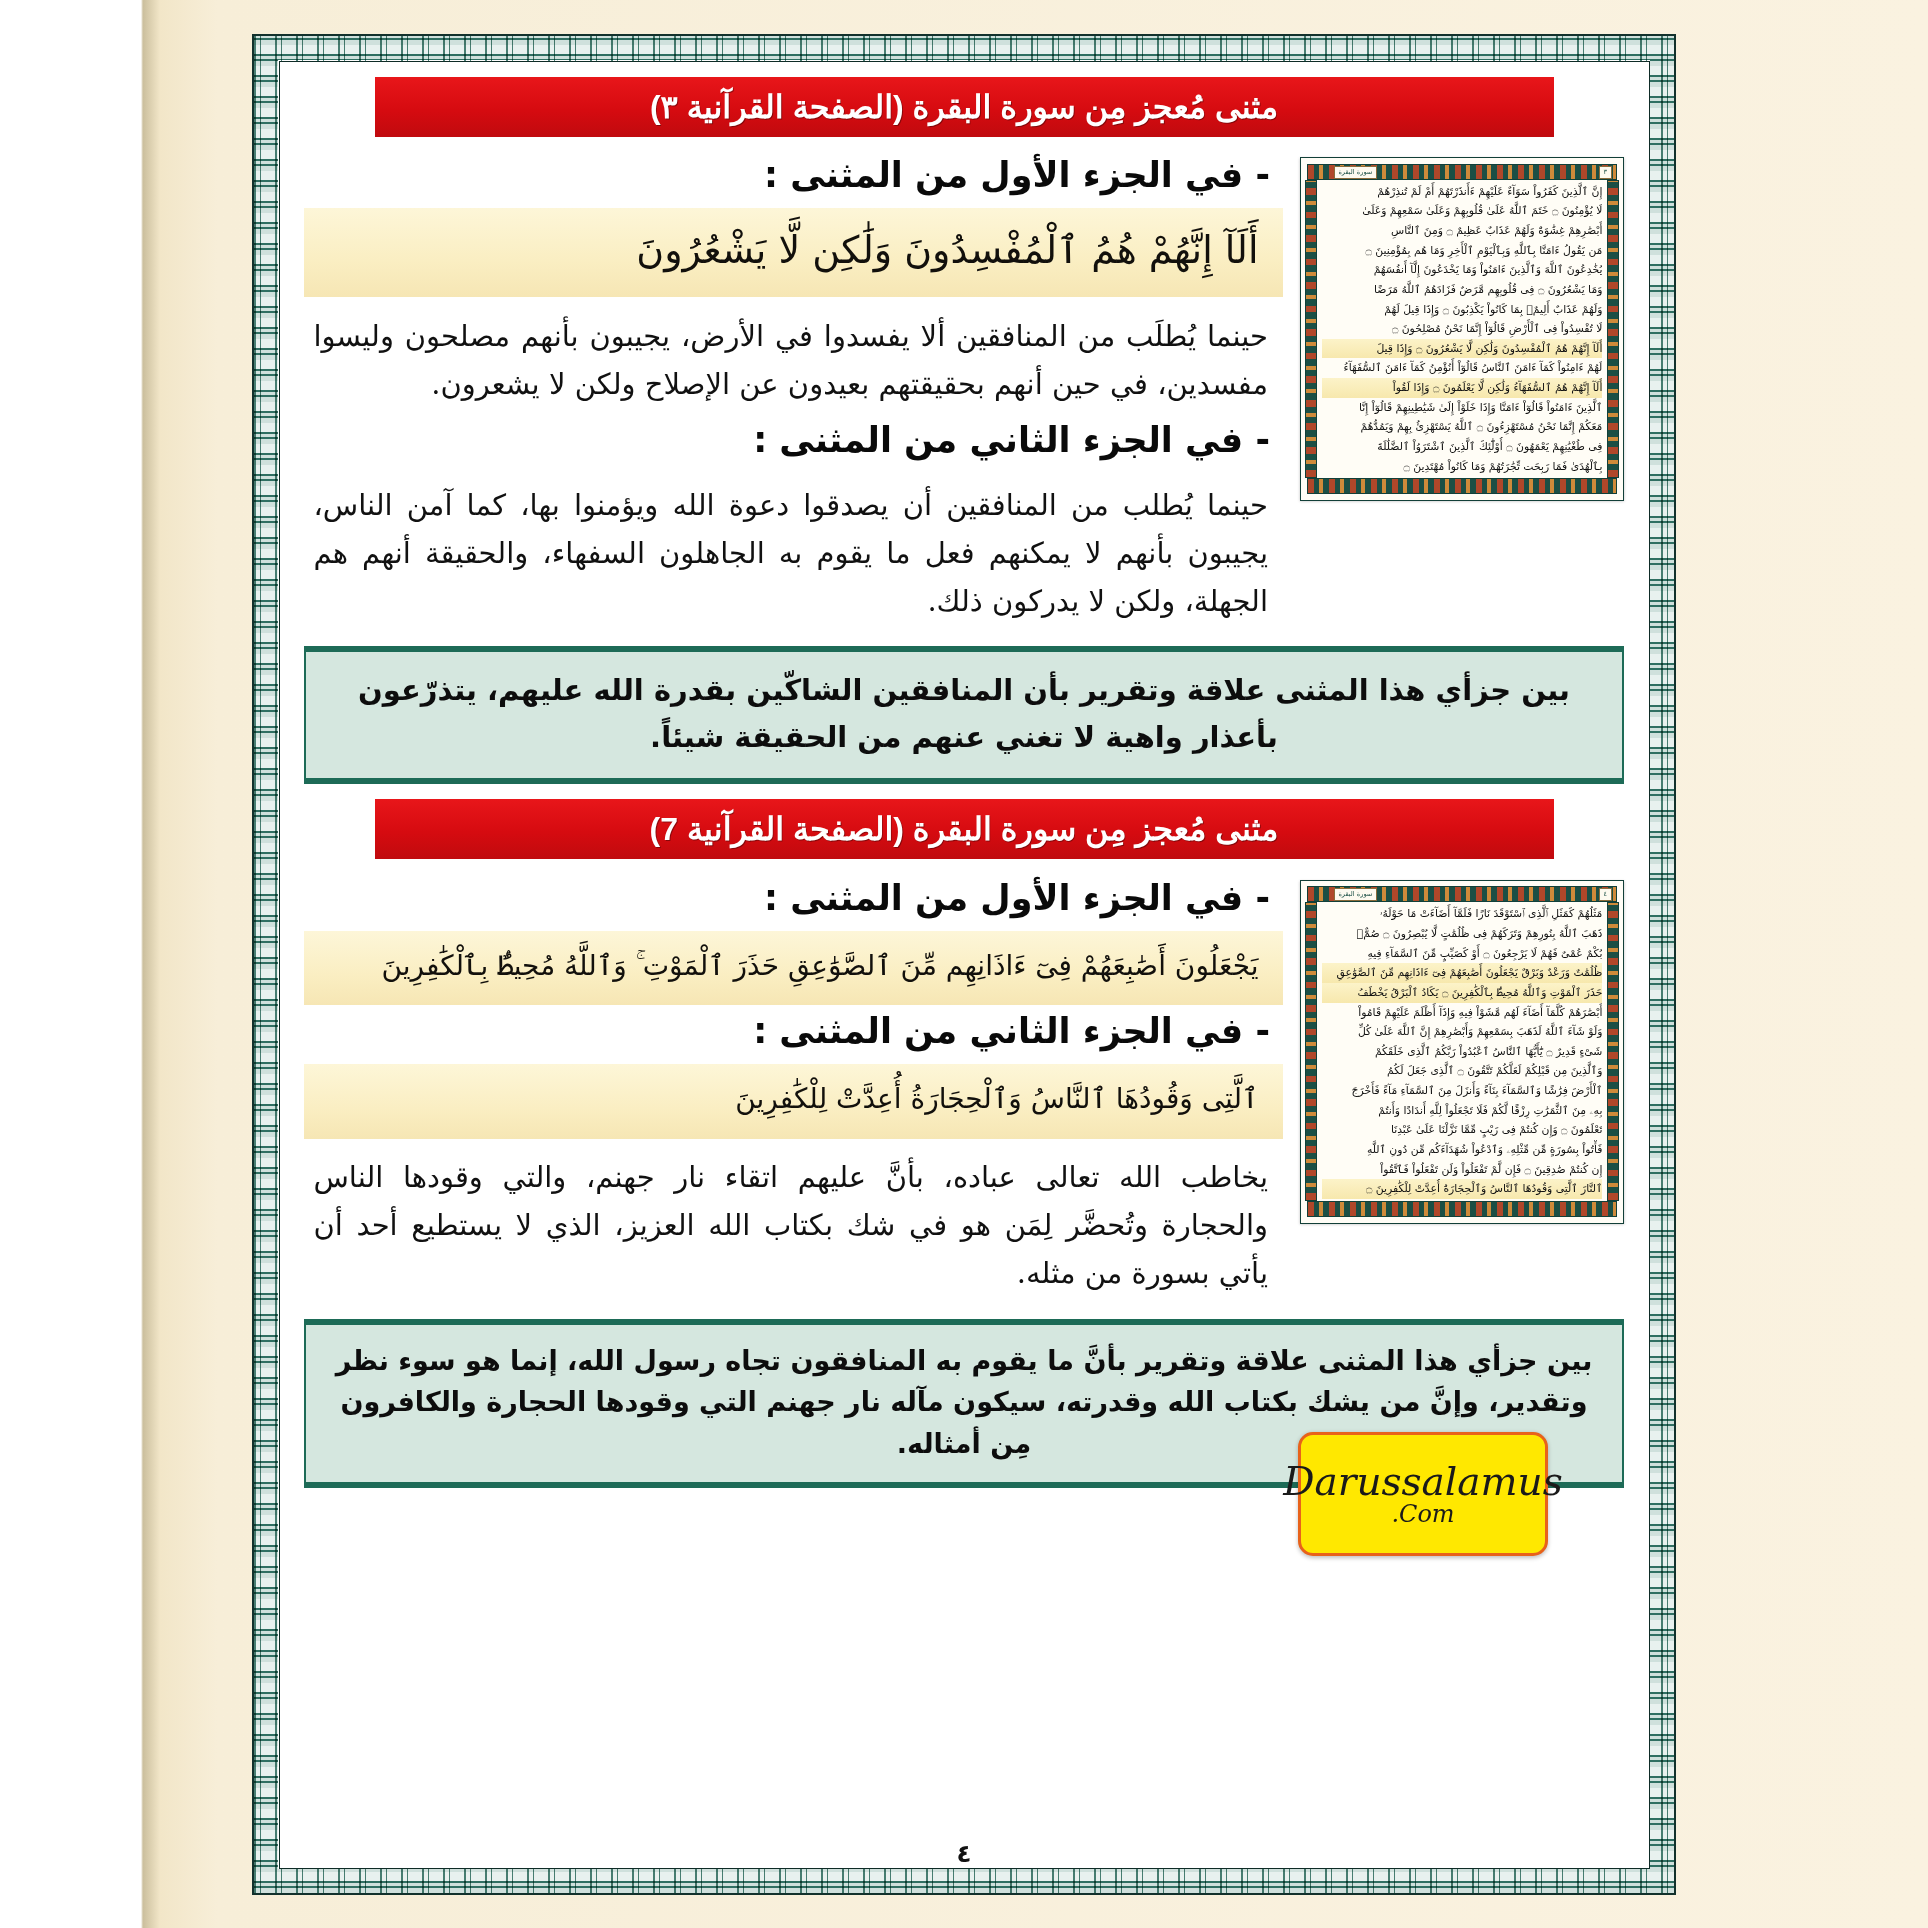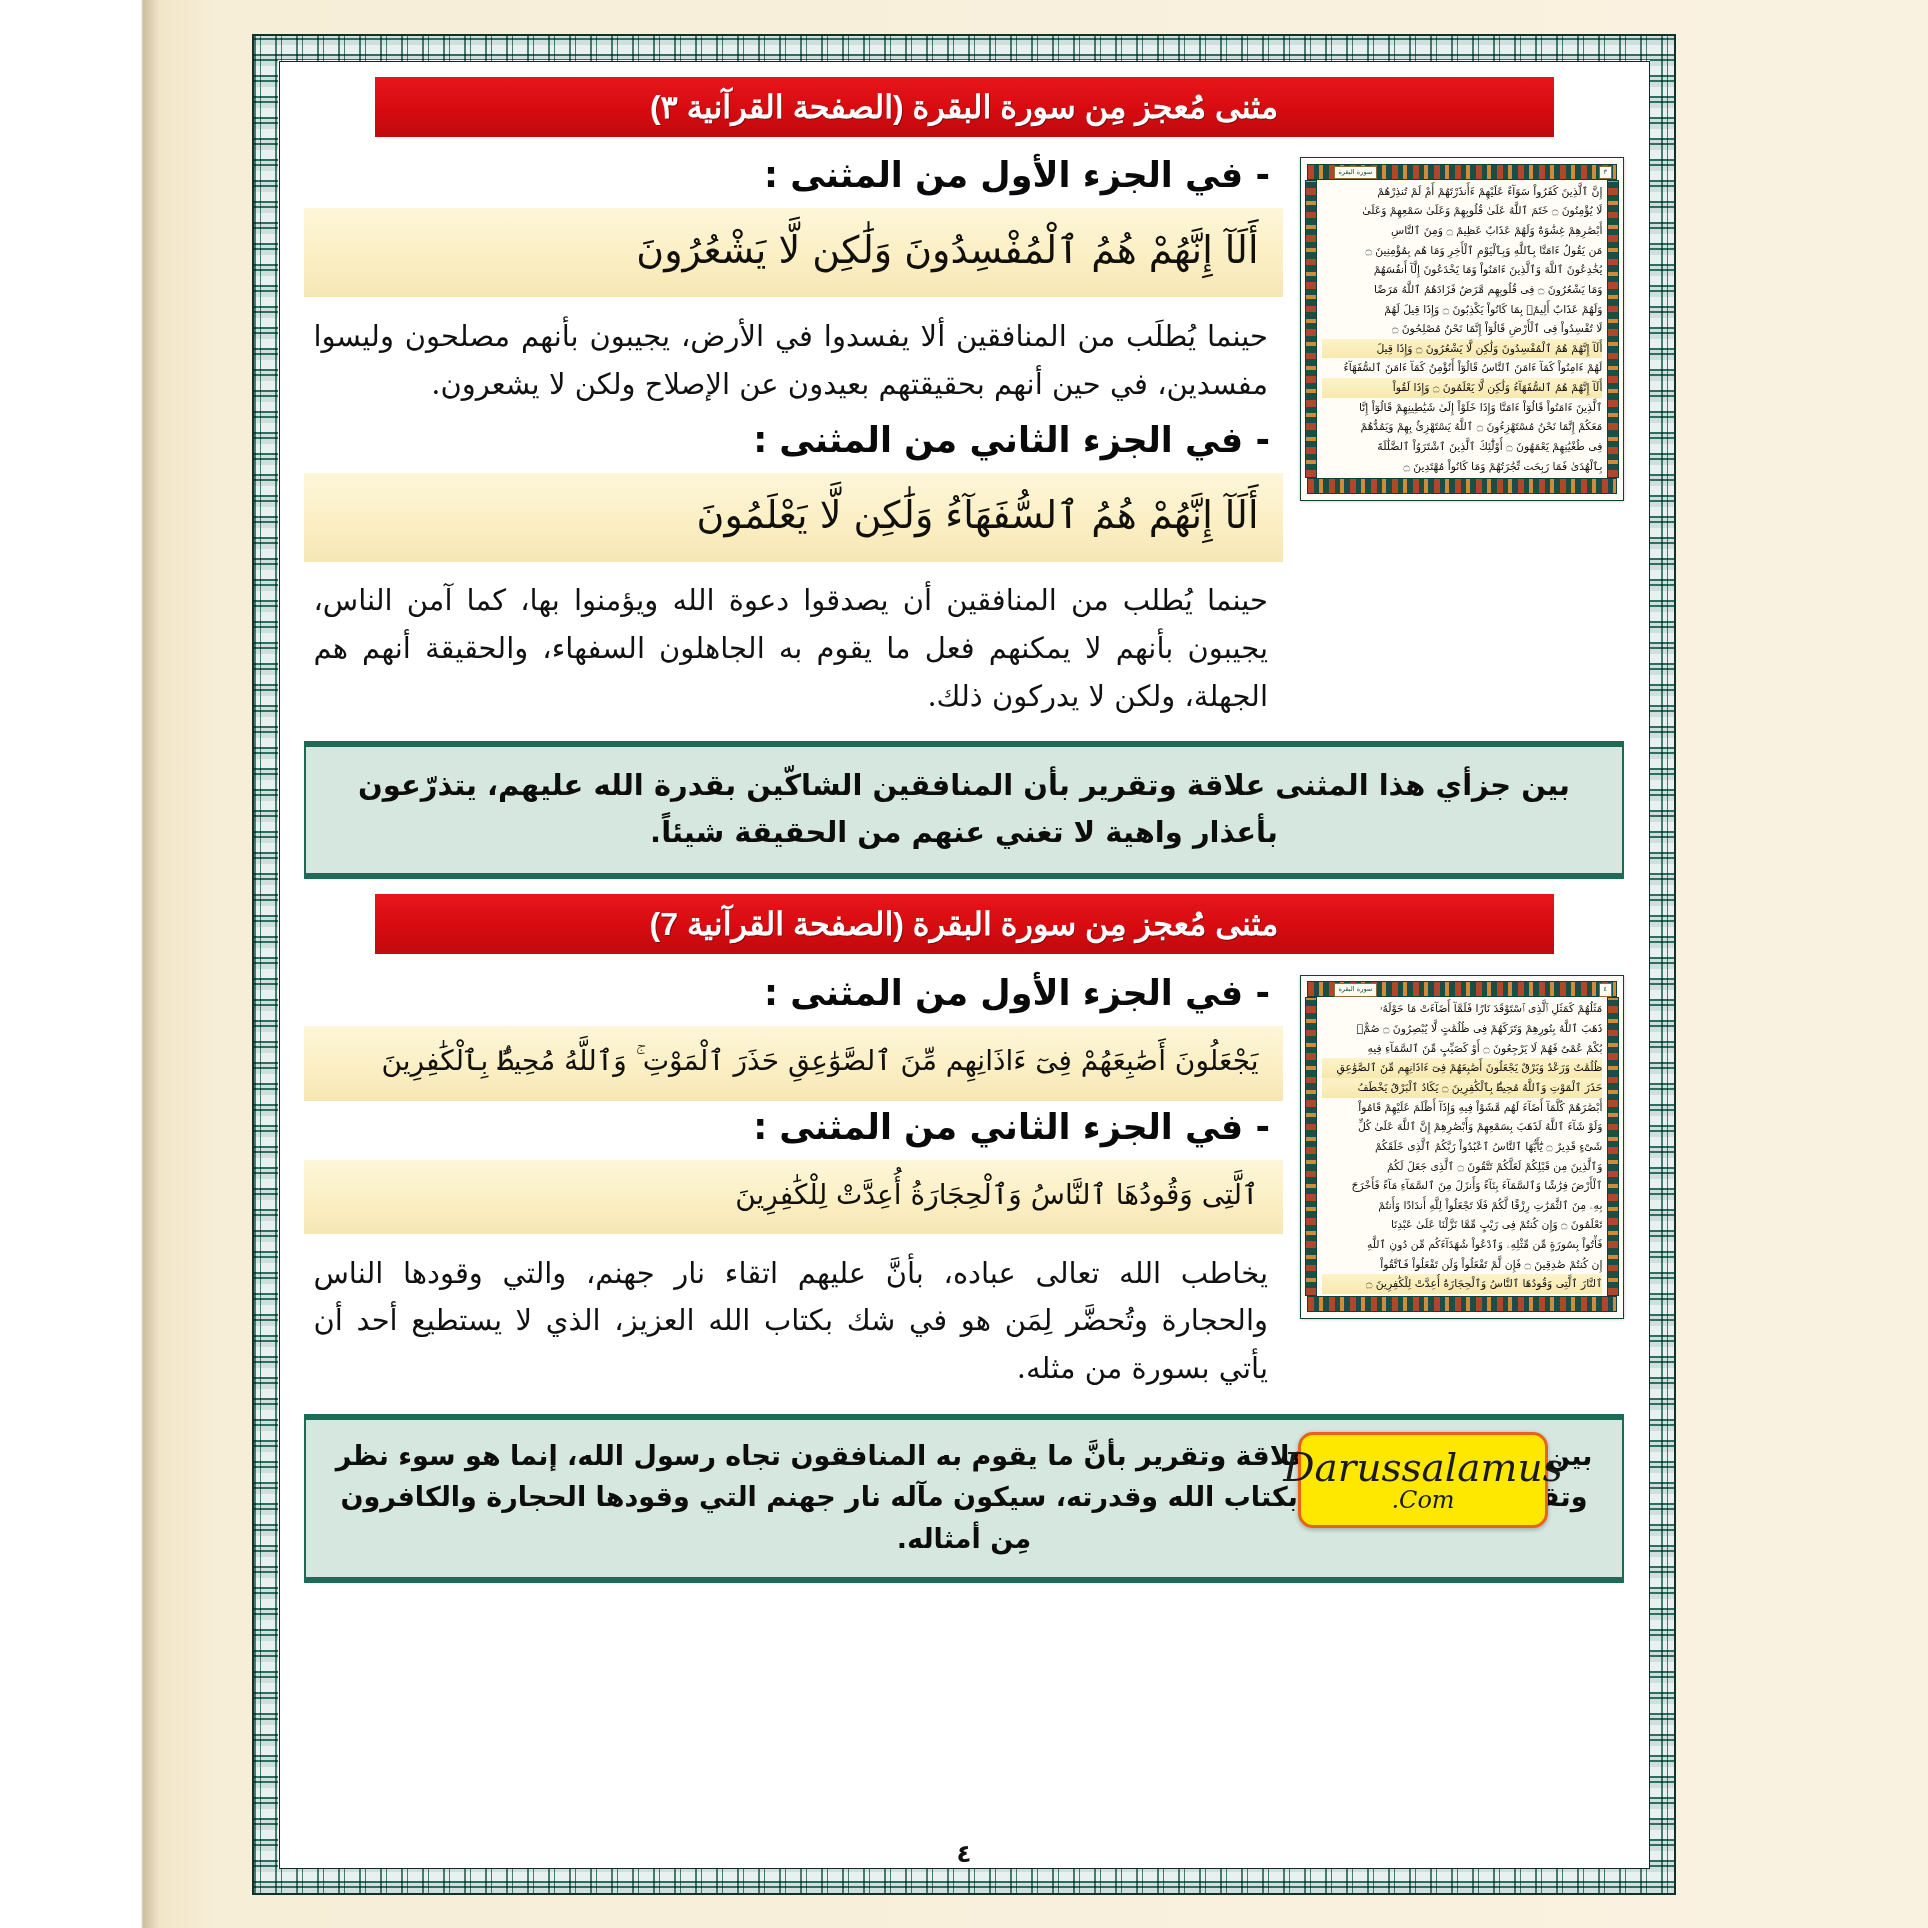--- a/index.html
+++ b/index.html
@@ -244,21 +244,21 @@
   .mline.hl {
     background: linear-gradient(180deg,#fcf3c9,#f7e8ad);
   }
 
   
   #watermark {
     position: absolute;
     left: 1298px;
     top: 1432px;
     width: 250px;
-    height: 96px;
+    height: 124px;
     background: #ffe800;
     border: 3.8px solid #e8621a;
     border-radius: 15px;
     z-index: 50;
     display: flex;
     flex-direction: column;
     align-items: center;
     justify-content: center;
     box-shadow: 0 1.9px 4.7px rgba(0,0,0,.25);
   }
@@ -310,23 +310,20 @@
 
         <div class="text-col">
 
           <div class="part-heading">- في الجزء الأول من المثنى :</div>
           <div class="ayah-box">
             <div class="ayah-text">أَلَآ إِنَّهُمْ هُمُ ٱلْمُفْسِدُونَ وَلَٰكِن لَّا يَشْعُرُونَ</div>
           </div>
           <div class="explain">حينما يُطلَب من المنافقين ألا يفسدوا في الأرض، يجيبون بأنهم مصلحون وليسوا مفسدين، في حين أنهم بحقيقتهم بعيدون عن الإصلاح ولكن لا يشعرون.</div>
 
           <div class="part-heading">- في الجزء الثاني من المثنى :</div>
-          <div class="ayah-box">
-            <div class="ayah-text">أَلَآ إِنَّهُمْ هُمُ ٱلسُّفَهَآءُ وَلَٰكِن لَّا يَعْلَمُونَ</div>
-          </div>
           <div class="explain">حينما يُطلب من المنافقين أن يصدقوا دعوة الله ويؤمنوا بها، كما آمن الناس، يجيبون بأنهم لا يمكنهم فعل ما يقوم به الجاهلون السفهاء، والحقيقة أنهم هم الجهلة، ولكن لا يدركون ذلك.</div>
         </div>
 
         <div class="mushaf-col">
           <div class="mushaf">
             <div class="mushaf-orn-top">
               <span class="page-tag">٣</span>
               <span class="surah-tag">سورة البقرة</span>
             </div>
             <div class="mushaf-side right"></div>

